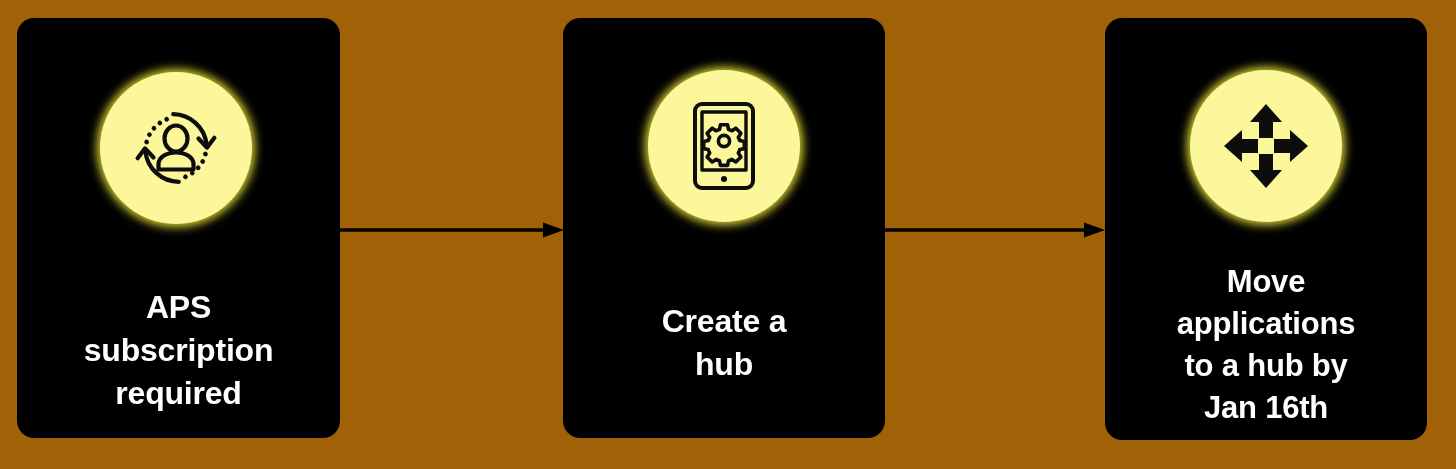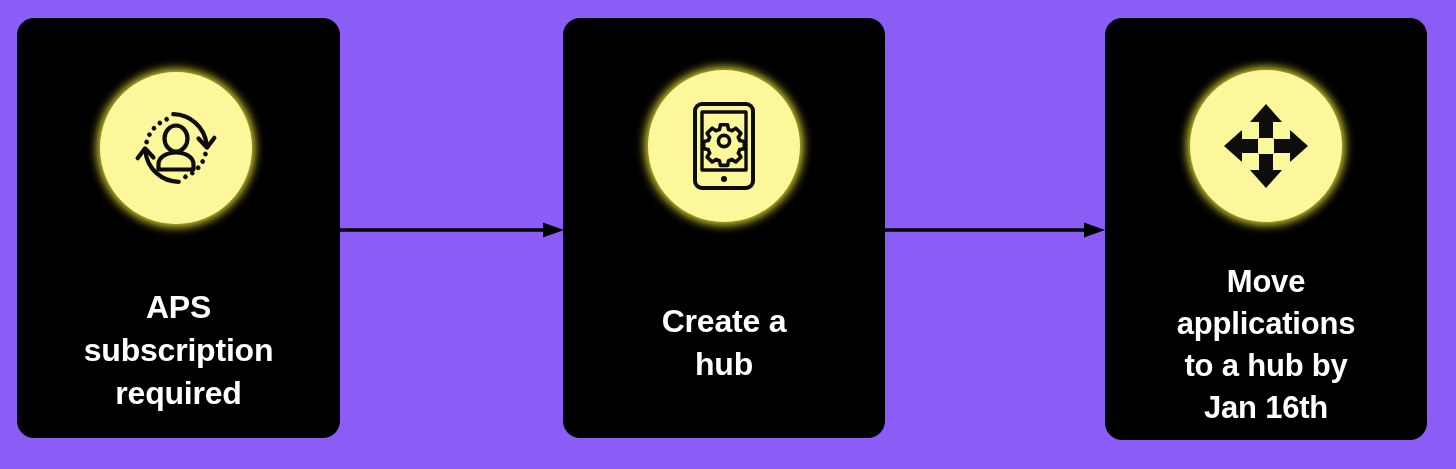--- a/index.html
+++ b/index.html
@@ -11,21 +11,21 @@
     width: 1456px;
     height: 469px;
     background: #f3f3ee;
     font-family: "Liberation Sans", sans-serif;
     overflow: hidden;
   }
   #flow {
     position: relative;
     width: 1456px;
     height: 469px;
-    background: #8b5cf6;
+    background: #a16207;
   }
 
   
   .card {
     position: absolute;
     background: #000000;
     border-radius: 17px;
     box-sizing: border-box;
     display: flex;
     flex-direction: column;

